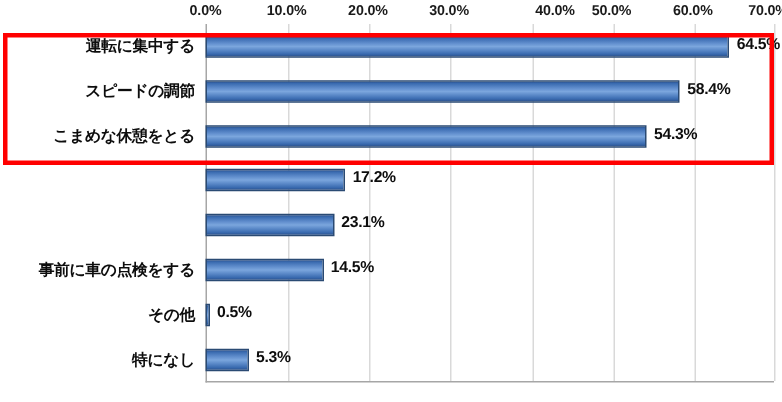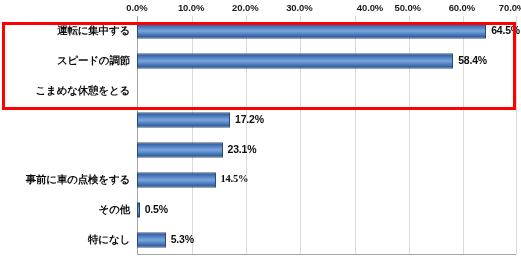--- a/index.html
+++ b/index.html
@@ -168,37 +168,41 @@
     <div class="bar-row" style="top:29.8px;">
       <span class="cat-label">スピードの調節</span>
       <span class="bar-wrap">
         <span class="bar" style="width:316.2px;"></span>
         <span class="value-label">58.4%</span>
       </span>
     </div>
 
     <div class="bar-row" style="top:59.7px;">
       <span class="cat-label">こまめな休憩をとる</span>
+      <span class="bar-wrap">
+        <span class="bar" style="width:294.0px;"></span>
+        <span class="value-label">54.3%</span>
+      </span>
     </div>
 
     <div class="bar-row" style="top:89.5px;">
       <span class="bar-wrap">
         <span class="bar" style="width:93.1px;"></span>
         <span class="value-label">17.2%</span>
       </span>
     </div>
 
     <div class="bar-row" style="top:119.3px;">
       <span class="bar-wrap">
         <span class="bar" style="width:85.5px;"></span>
         <span class="value-label">23.1%</span>
       </span>
     </div>
 
-    <div class="bar-row" style="top:149.2px;font-family:Liberation Serif, serif;">
+    <div class="bar-row" style="top:149.2px;">
       <span class="cat-label">事前に車の点検をする</span>
       <span class="bar-wrap">
         <span class="bar" style="width:78.5px;"></span>
         <span class="value-label">14.5%</span>
       </span>
     </div>
 
     <div class="bar-row" style="top:179.0px;">
       <span class="cat-label">その他</span>
       <span class="bar-wrap">

